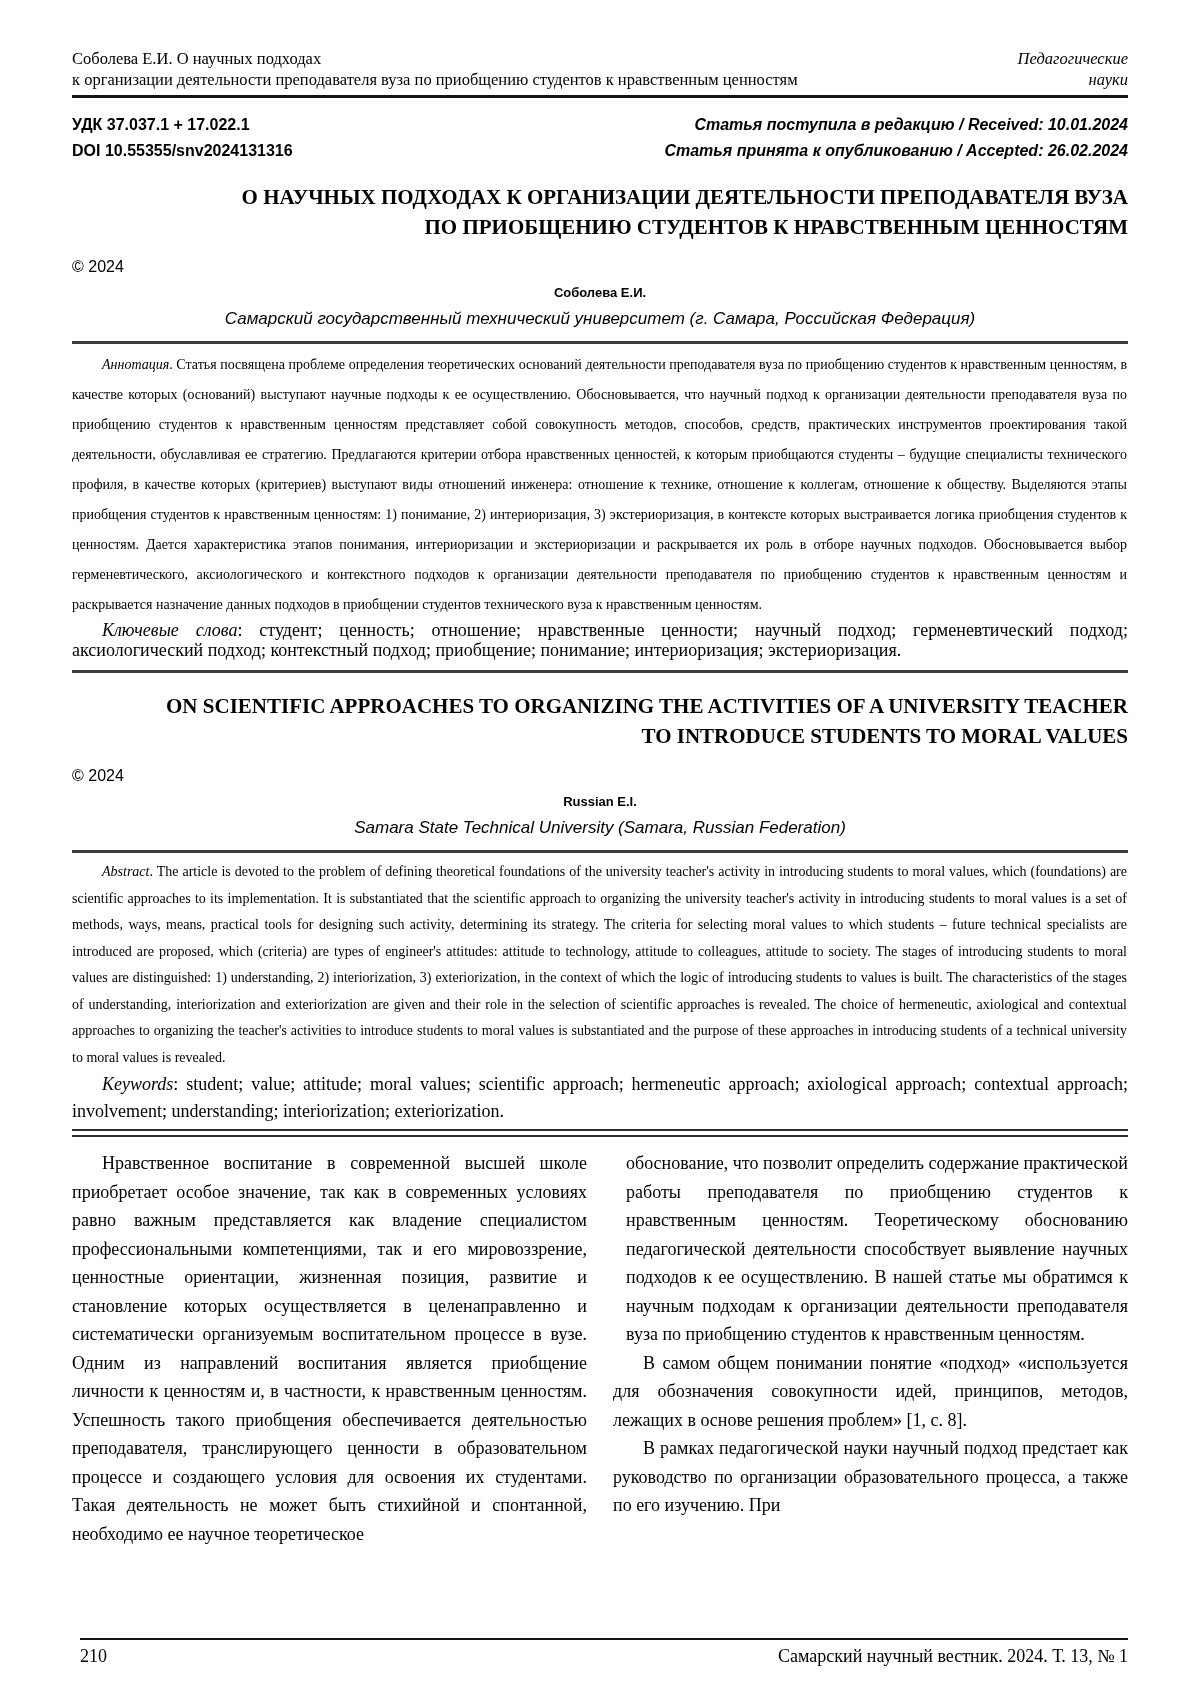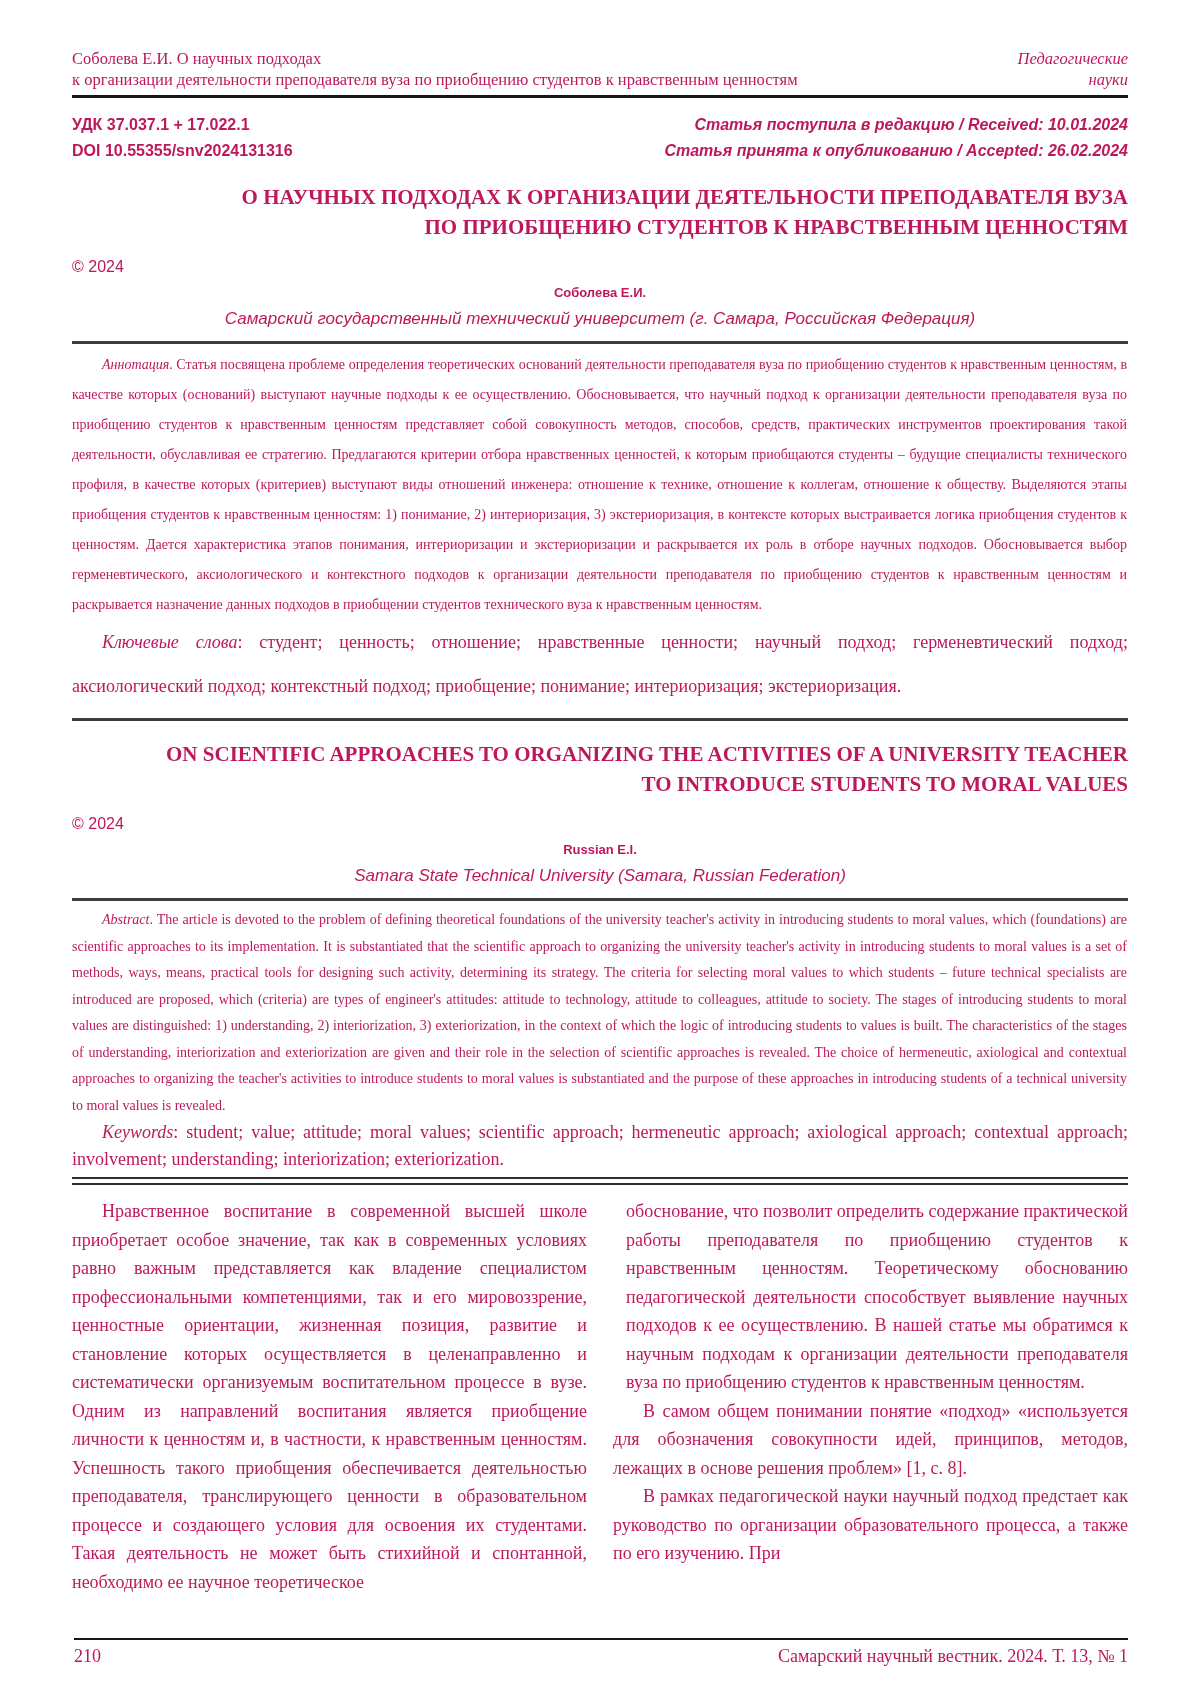--- a/index.html
+++ b/index.html
@@ -2,21 +2,21 @@
 <html lang="ru"><head>
 <meta charset="utf-8">
 <style>
   html,body{margin:0;padding:0;background:#ffffff;}
   .page{
     position:relative;
     width:1200px;height:1697px;
     box-sizing:border-box;
     padding:48px 72px 0 72px;
     background:#ffffff;
-    color:#be185d;
+    color:#000000;
     font-family:"Liberation Serif", serif;
     overflow:hidden;
   }
   .italic{font-style:italic;}
 
   
   .running-head{display:flex;justify-content:space-between;align-items:flex-start;
     font-size:16.5px;line-height:21px;}
   .rh-left{max-width:820px;}
   .rh-right{text-align:right;font-style:italic;white-space:nowrap;}
@@ -39,35 +39,35 @@
     font-family:"Liberation Sans", sans-serif;font-size:13px;line-height:24px;}
   .affiliation{text-align:center;font-style:italic;
     font-family:"Liberation Sans", sans-serif;font-size:17px;line-height:24px;margin-top:2px;}
 
   .rule-mid{height:0;border-top:3px solid #3c3c3c;margin-top:10px;}
 
   
   .paragraph{margin:6px 1px 0 0;text-align:justify;text-indent:30px;
     font-size:14px;line-height:30px;}
   .paragraph.en{line-height:26.5px;}
-  .kw{margin:0;text-align:justify;text-indent:30px;font-size:18px;line-height:44px;}
+  .kw{margin:0;text-align:justify;text-indent:30px;font-size:18px;line-height:20px;}
   .kw.en{line-height:26.5px;}
 
   .rule-double{margin-top:5px;height:4px;
     border-top:2px solid #2c2c2c;border-bottom:2px solid #2c2c2c;}
 
   
   .columns{display:flex;gap:26px;margin-top:12px;}
   .col{flex:1;text-align:justify;font-size:18px;line-height:28.5px;}
   .col p{margin:0;text-indent:30px;}
   .col p.cont{text-indent:0;margin-left:13px;}
   .col p + p{margin-top:0;}
 
   
-  .footer{position:absolute;left:74px;right:72px;bottom:28px;}
+  .footer{position:absolute;left:80px;right:72px;bottom:28px;}
   .footer-rule{height:0;border-top:2.5px solid #161616;}
   .footer-row{display:flex;justify-content:space-between;
     font-size:18px;line-height:26px;margin-top:3px;}
 </style>
 </head>
 <body>
 
 <div class="page">
 
   <div class="running-head">

